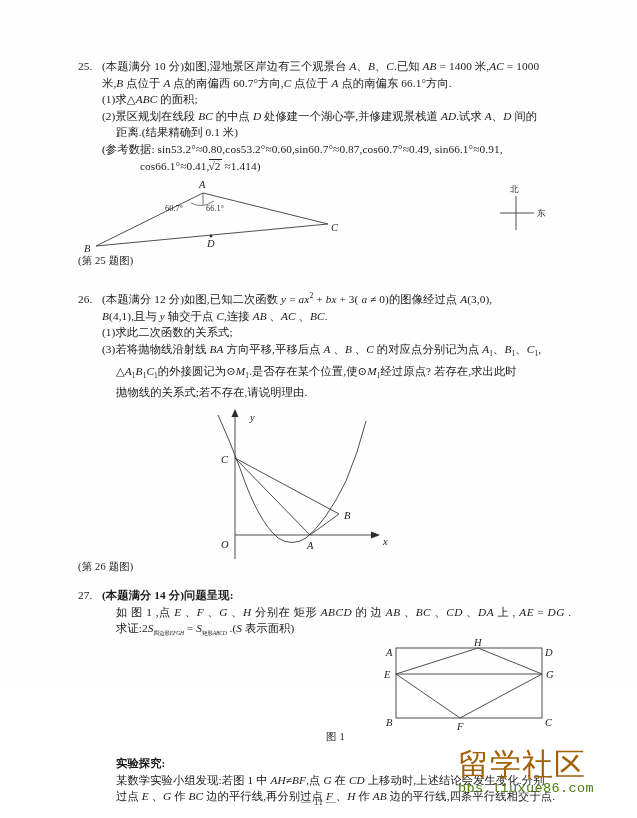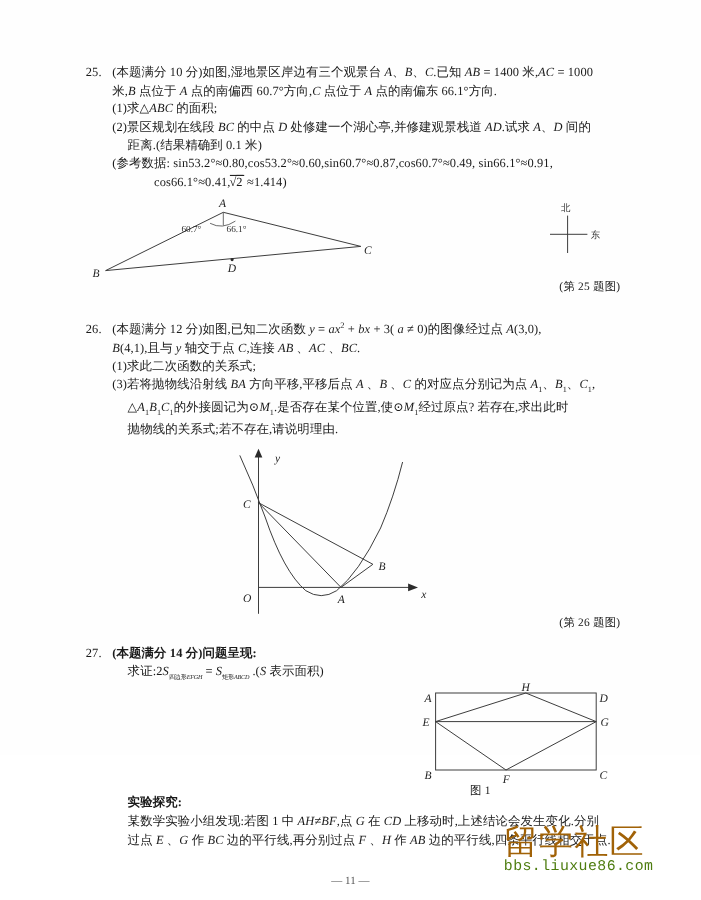--- a/index.html
+++ b/index.html
@@ -50,21 +50,21 @@
   .bold { font-weight: bold; }
   .sup { font-size: 7.6px; vertical-align: super; }
   .sub { font-size: 7.4px; vertical-align: sub; }
   .subtiny { font-size: 5.6px; vertical-align: sub; letter-spacing: -0.2px; }
   .rad { border-top: 1px solid #222; padding: 0 1px 0 0; margin-left: -1px; }
 
   
   .figure { position: relative; }
   .fig-caption {
     font-size: 10.4px;
-    text-align: right;
+    text-align: left;
     letter-spacing: 0.2px;
   }
   svg { display: block; overflow: visible; }
   .stroke { fill: none; stroke: #3b3b3b; stroke-width: 0.9; }
   .stroke-thin { fill: none; stroke: #4a4a4a; stroke-width: 0.75; }
   .lbl {
     font-family: "Liberation Serif", serif;
     font-style: italic;
     font-size: 10.5px;
     fill: #242424;
@@ -241,20 +241,23 @@
         <div class="fig-caption" style="margin-top:-6px;">(第 26 题图)</div>
       </div>
     </div>
 
     <div class="problem" style="margin-top:6px;">
 
       <div class="q-line">
         <span class="q-num">27.</span><span class="bold">(本题满分 14 分)问题呈现:</span>
       </div>
 
+      <div class="q-line indent2" style="letter-spacing:0.5px;">
+        如 图 1 ,点 <span class="it">E</span> 、<span class="it">F</span> 、<span class="it">G</span> 、<span class="it">H</span> 分别在 矩形 <span class="it">ABCD</span> 的 边 <span class="it">AB</span> 、<span class="it">BC</span> 、<span class="it">CD</span> 、<span class="it">DA</span> 上 , <span class="it">AE</span> = <span class="it">DG</span> .
+      </div>
 
       <div class="q-line indent2">
         求证:2<span class="it">S</span><span class="subtiny">四边形<span class="it">EFGH</span></span> = <span class="it">S</span><span class="subtiny">矩形<span class="it">ABCD</span></span> .(<span class="it">S</span> 表示面积)
       </div>
 
       <div class="figure" style="height:92px;">
         <svg width="486" height="92" viewBox="0 0 486 92">
 
           <rect class="stroke" x="318" y="6" width="146" height="70"></rect>
 
@@ -267,21 +270,21 @@
           <text class="lbl" x="467" y="84">C</text>
           <text class="lbl" x="467" y="14">D</text>
           <text class="lbl" x="306" y="36">E</text>
           <text class="lbl" x="379" y="88">F</text>
           <text class="lbl" x="468" y="36">G</text>
           <text class="lbl" x="396" y="4">H</text>
         </svg>
         <div class="fig-caption" style="margin-top:-4px; margin-left:248px; width:120px;">图 1</div>
       </div>
 
-      <div class="q-line indent2" style="margin-top:6px;">
+      <div class="q-line indent2" style="margin-top:21px;">
         <span class="bold">实验探究:</span>
       </div>
 
       <div class="q-line indent2">
         某数学实验小组发现:若图 1 中 <span class="it">AH</span>≠<span class="it">BF</span>,点 <span class="it">G</span> 在 <span class="it">CD</span> 上移动时,上述结论会发生变化.分别
       </div>
 
       <div class="q-line indent2">
         过点 <span class="it">E</span> 、<span class="it">G</span> 作 <span class="it">BC</span> 边的平行线,再分别过点 <span class="it">F</span> 、<span class="it">H</span> 作 <span class="it">AB</span> 边的平行线,四条平行线相交于点.
       </div>

